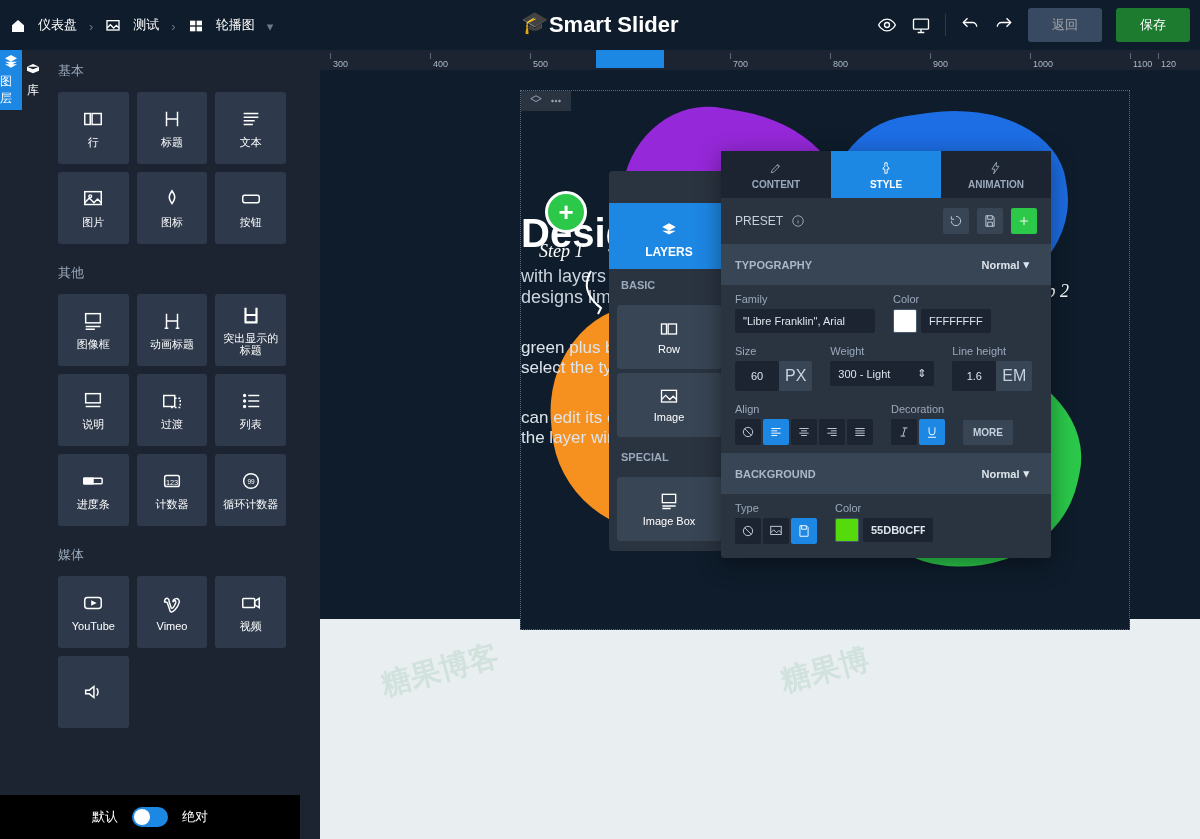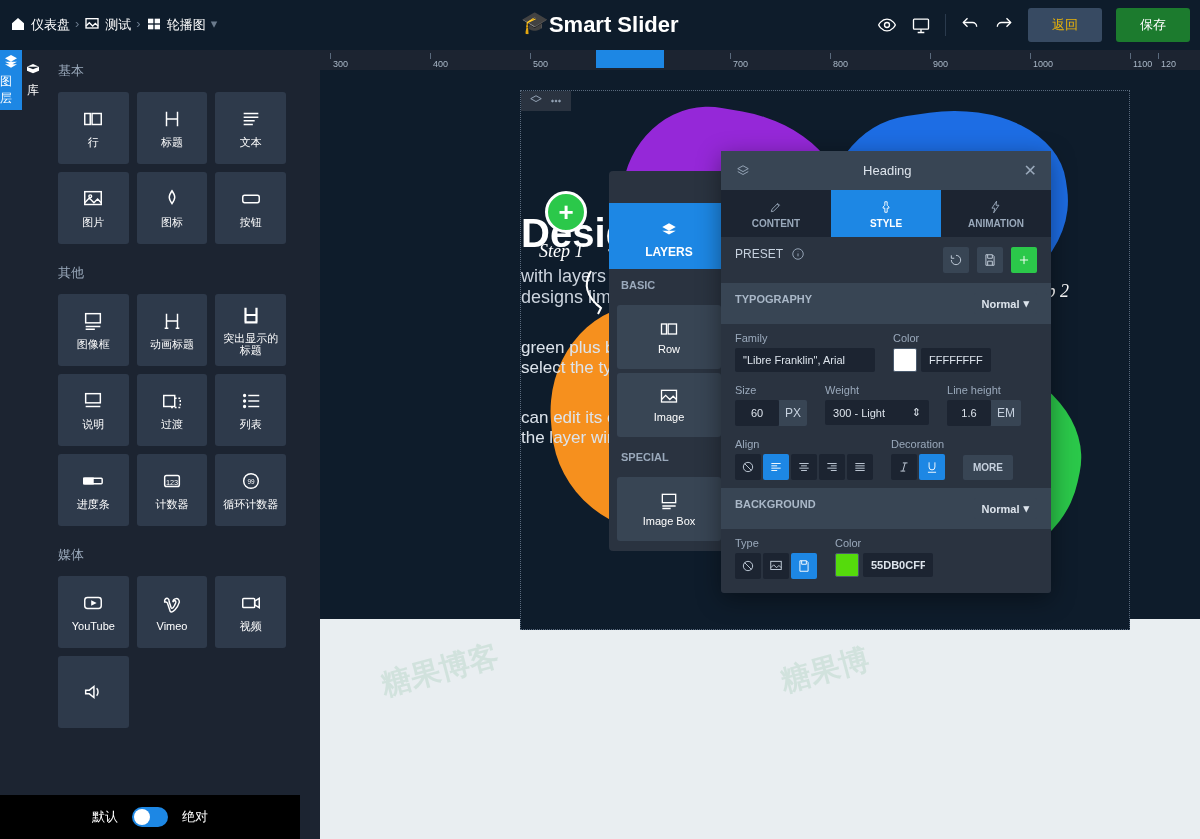--- a/index.html
+++ b/index.html
@@ -1,28 +1,28 @@
 <!DOCTYPE html>
 <html><head>
 <meta charset="utf-8">
 <style>
 * { margin: 0; padding: 0; box-sizing: border-box; font-family: -apple-system, "Segoe UI", Arial, sans-serif; }
 body { width: 1200px; height: 839px; background: #0e1c2b; overflow: hidden; position: relative; }
 
 
 .topbar { height: 50px; background: #0e1c2b; display: flex; align-items: center; padding: 0 10px; color: #fff; }
-.breadcrumb { display: flex; align-items: flex-start; gap: 5px; font-size: 13px; }
+.breadcrumb { display: flex; align-items: flex-end; gap: 12px; font-size: 13px; }
 .breadcrumb .chev { color: #6a7a8c; }
 .bcicon { width: 16px; height: 16px; display: inline-flex; align-items: center; justify-content: center; }
 .logo { position: absolute; left: 50%; transform: translateX(-50%); font-size: 22px; font-weight: 600; color: #fff; }
 .logo .cap { position: relative; top: -2px; }
 .topright { margin-left: auto; display: flex; align-items: center; gap: 14px; }
 .topicon { width: 20px; height: 20px; stroke: #fff; fill: none; stroke-width: 1.6; cursor: pointer; }
 .vsep { width: 1px; height: 22px; background: #2a3a4d; }
-.btn-return { background: #374a62; color: #eab308; border: none; padding: 8px 24px; border-radius: 3px; font-size: 13px; cursor: pointer; }
+.btn-return { background: #374a62; color: #a3a3a3; border: none; padding: 8px 24px; border-radius: 3px; font-size: 13px; cursor: pointer; }
 .btn-save { background: #1c7b2e; color: #fff; border: none; padding: 8px 24px; border-radius: 3px; font-size: 13px; cursor: pointer; }
 
 
 .leftpanel { position: absolute; left: 0; top: 50px; width: 300px; bottom: 0; background: #1c2431; display: flex; flex-direction: row; }
 .ltabs { display: flex; height: 60px; }
 .ltab { flex: 1; display: flex; flex-direction: column; align-items: center; justify-content: center; gap: 4px; color: #fff; font-size: 12px; cursor: pointer; }
 .ltab.active { background: #1d87e4; }
 .ltab svg { width: 20px; height: 16px; fill: #fff; }
 .lsections { flex: 1; overflow-y: auto; padding-bottom: 44px; }
 .lsections::-webkit-scrollbar { width: 8px; }
@@ -73,38 +73,38 @@
 
 
 .popup { position: absolute; left: 200px; top: 60px; width: 330px; background: #2a3340; color: #c6d1de; border-radius: 3px; box-shadow: 0 6px 24px rgba(0,0,0,.4); font-size: 12px; }
 .pophdr { background: #384554; padding: 10px 14px; display: flex; align-items: center; position: relative; }
 .pophdr .ttl { flex: 1; text-align: center; color: #dde4ec; font-size: 13px; }
 .pophdr .x { color: #9aa9bb; font-size: 16px; cursor: pointer; }
 .poptabs { display: flex; }
 .poptab { flex: 1; background: #1c2431; color: #9aa9bb; font-size: 10px; font-weight: bold; text-align: center; padding: 10px 0 8px; display: flex; flex-direction: column; align-items: center; gap: 4px; cursor: pointer; }
 .poptab.active { background: #1d87e4; color: #fff; }
 .poptab svg { width: 16px; height: 14px; stroke: currentColor; fill: none; stroke-width: 1.6; }
-.poprow { padding: 10px 14px; display: flex; gap: 8px; }
+.poprow { padding: 10px 14px; display: flex; align-items: center; gap: 8px; }
 .poprow.hdr { background: #384554; color: #aab8c8; font-size: 11px; font-weight: bold; }
 .poprow .spacer { flex: 1; }
 .pselect { background: #384554; border: none; color: #dde4ec; font-size: 11px; padding: 4px 8px; border-radius: 2px; display: flex; align-items: center; gap: 4px; cursor: pointer; }
 .pbtn { width: 26px; height: 26px; background: #384554; border: none; display: flex; align-items: center; justify-content: center; border-radius: 2px; cursor: pointer; }
 .pbtn.green { background: #2bc84a; }
 .pbtn.blue { background: #1d87e4; }
 .pbtn.dark { background: #1c2431; }
 .pbtn svg { width: 14px; height: 14px; stroke: #c6d1de; fill: none; stroke-width: 1.6; }
 .pbtn.green svg, .pbtn.blue svg { stroke: #fff; }
 .pfields { padding: 8px 14px; display: flex; flex-wrap: wrap; gap: 12px 18px; }
 .pfield { display: flex; flex-direction: column; gap: 4px; }
 .pfield label { font-size: 11px; color: #9aa9bb; }
 .pinput { background: #1c2431; border: none; color: #dde4ec; padding: 6px 8px; font-size: 11px; border-radius: 2px; }
 .pinput.w140 { width: 140px; }
 .pinput.w44 { width: 44px; text-align: center; }
 .psuffix { display: flex; }
-.psuffix .suf { background: #384554; color: #c6d1de; font-size: 12px; padding: 6px 6px; border-radius: 0 2px 2px 0; }
+.psuffix .suf { background: #384554; color: #c6d1de; font-size: 16px; padding: 6px 6px; border-radius: 0 2px 2px 0; }
 .pselectbox { background: #1c2431; border: none; color: #dde4ec; padding: 6px 8px; font-size: 11px; border-radius: 2px; width: 104px; display: flex; justify-content: space-between; align-items: center; cursor: pointer; }
 .btnrow { display: flex; gap: 2px; }
 .morebtn { background: #384554; border: none; color: #c6d1de; font-size: 10px; font-weight: bold; padding: 7px 10px; border-radius: 2px; cursor: pointer; }
 .swatch { width: 24px; height: 24px; border: 1px solid #4a5a6d; border-radius: 2px; cursor: pointer; }
 .swatch.g { background: #55db0c; }
 .swatch.w { background: #fff; }
 
 .watermark { position: absolute; color: #8ec0a4; opacity: .25; font-size: 30px; font-weight: bold; transform: rotate(-15deg); pointer-events: none; }
 </style>
 </head>
@@ -418,27 +418,20 @@
         <div class="lpitem" style="margin-bottom:10px">
             <svg viewBox="0 0 24 24">
               <rect x="4" y="4" width="16" height="10"></rect>
               <path d="M4 18h16M4 21h10"></path>
             </svg>
             <span>Image Box</span>
           </div>
       </div>
 
       <div class="popup">
-        <div class="pophdr">
-          <svg width="16" height="14" viewBox="0 0 24 24" stroke="#9aa9bb" fill="none" stroke-width="1.6">
-              <path d="M12 3l9 5-9 5-9-5 9-5zM3 13l9 5 9-5"></path>
-            </svg>
-          <span class="ttl">Heading</span>
-          <span class="x">✕</span>
-        </div>
         <div class="poptabs">
           <div class="poptab">
               <svg viewBox="0 0 24 24">
                 <path d="M4 20l4-1 10-10-3-3L5 16l-1 4zM14 7l3 3"></path>
               </svg>
               <span>CONTENT</span>
             </div>
           <div class="poptab active">
               <svg viewBox="0 0 24 24" fill="#fff" stroke="none">
                 <path d="M10 3h4v6l3 3v2h-3v7h-4v-7H7v-2l3-3z"></path>

